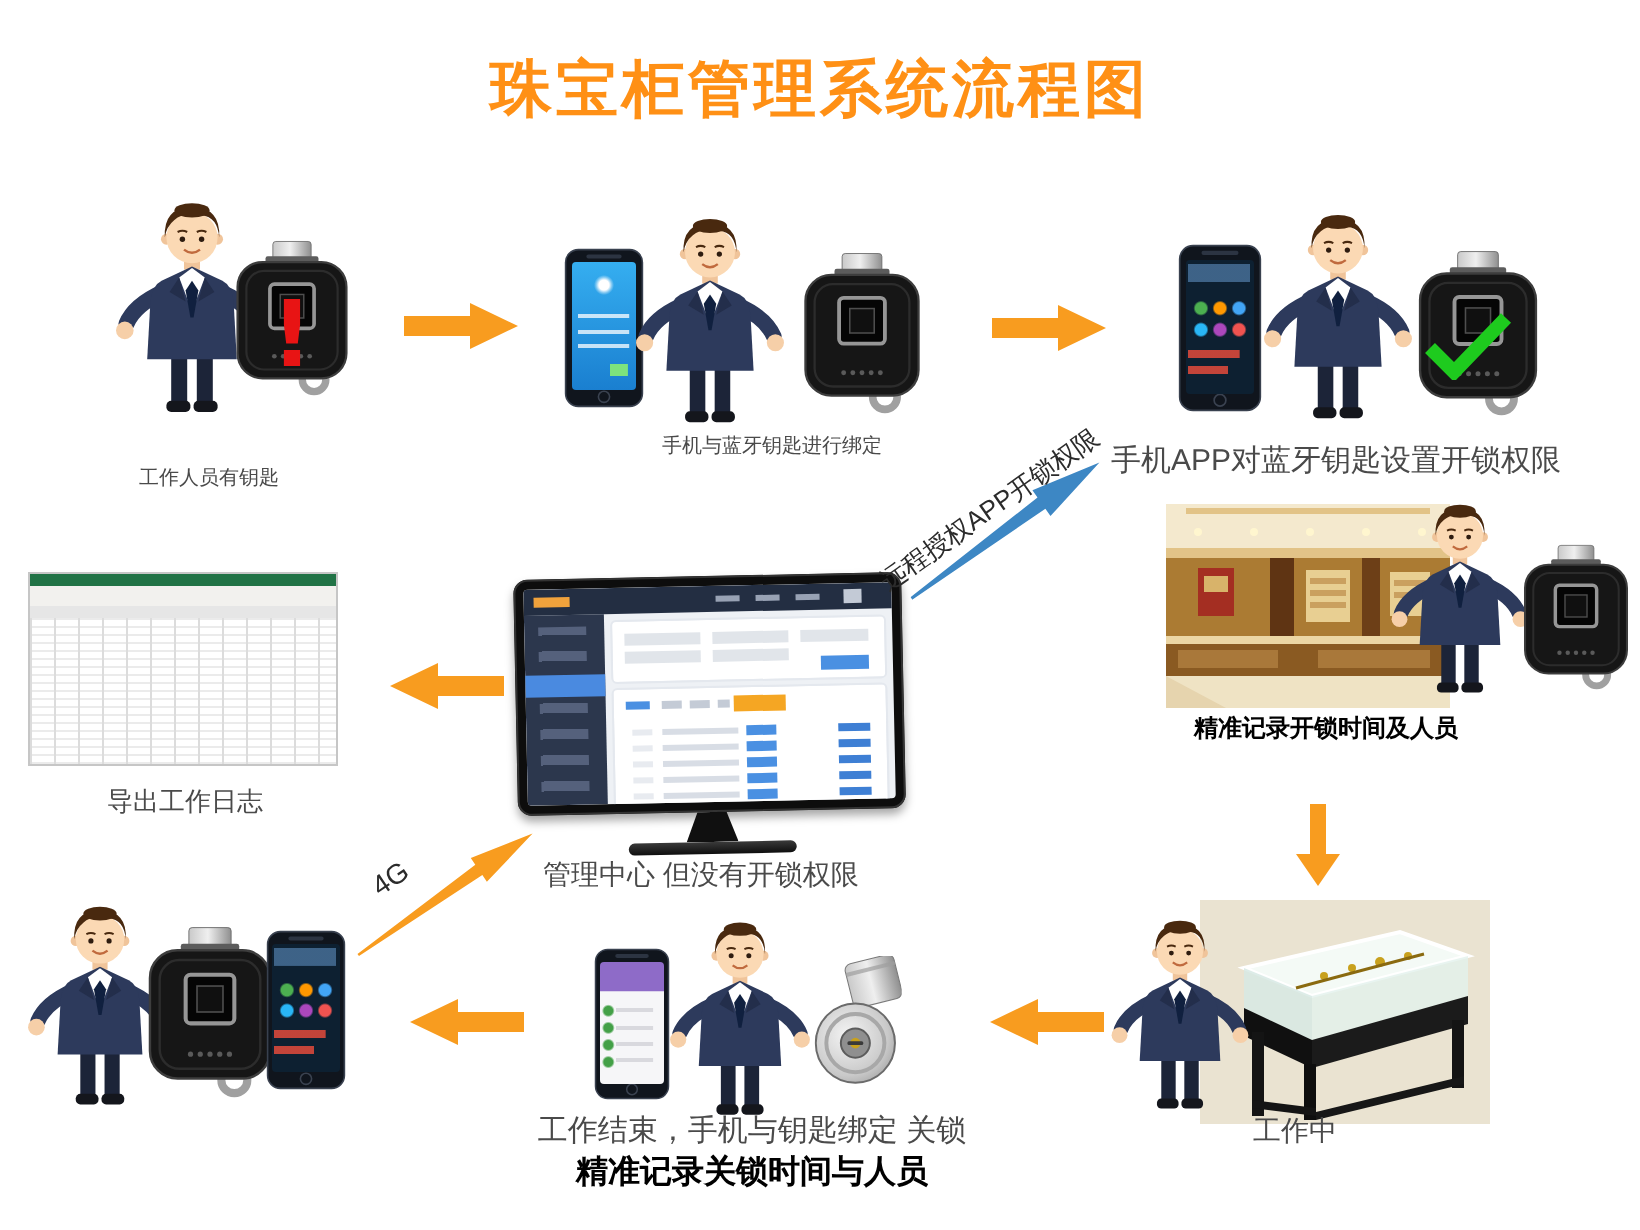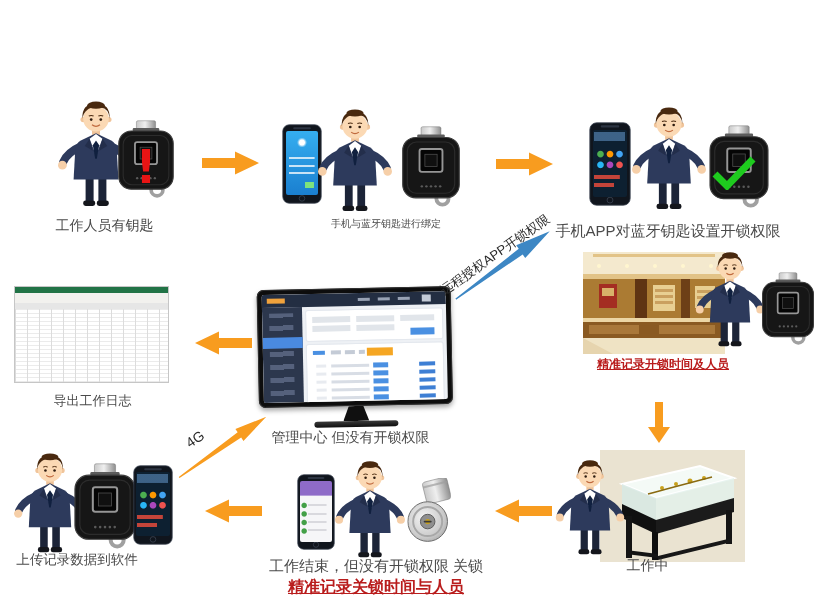--- a/index.html
+++ b/index.html
@@ -1,21 +1,21 @@
 <!DOCTYPE html>
 <html><head>
 <meta charset="utf-8">
 <style>
   html,body{margin:0;padding:0;background:#fff;}
   .canvas{position:relative;width:820px;height:615px;background:#ffffff;overflow:hidden;
           font-family:"Liberation Sans","DejaVu Sans",sans-serif;}
   .title{position:absolute;top:24px;left:0;right:0;text-align:center;
          font-size:31px;font-weight:bold;color:#ff9015;letter-spacing:2px;}
   .caption{position:absolute;text-align:center;color:#4a4a4a;line-height:1.4;}
-  .caption .note{font-weight:bold;color:#b91c1c;text-decoration:underline;}
+  .caption .note{font-weight:bold;color:#000000;}
   svg.fit{position:absolute;display:block;}
   
   .phone{position:absolute;}
   .phone svg.frame{position:absolute;left:0;top:0;width:100%;height:100%;}
   .phone-screen{position:absolute;left:9%;top:9%;width:82%;height:80%;border-radius:2px;}
   .screen-blue{background-color:#1a7fd0;background-image:
     radial-gradient(circle at 50% 18%, #ffffff 2.5px, rgba(255,255,255,.35) 4px, rgba(255,255,255,0) 5px),
     linear-gradient(rgba(255,255,255,.75),rgba(255,255,255,.75)),
     linear-gradient(rgba(255,255,255,.75),rgba(255,255,255,.75)),
     linear-gradient(rgba(255,255,255,.75),rgba(255,255,255,.75)),
@@ -171,31 +171,32 @@
         </g>
         <circle cx="31" cy="66" r="30" fill="url(#gradCam)" stroke="#6b6b6b" stroke-width="1.5"></circle>
         <circle cx="31" cy="66" r="22" fill="none" stroke="#a8a8a8" stroke-width="3"></circle>
         <circle cx="31" cy="66" r="11" fill="#8f8f8f" stroke="#5c5c5c" stroke-width="1.5"></circle>
         <circle cx="31" cy="66" r="4" fill="#c8a11d"></circle>
         <rect x="25" y="64.6" width="12" height="2.8" rx="1.2" fill="#3a3a3a"></rect>
       </symbol>
     </defs>
   </svg>
 
+  <div class="title">珠宝柜管理系统流程图</div>
 
   
   <div style="display:contents">
     <svg class="fit" style="left:56px;top:98px;width:80px;height:112px" viewBox="0 0 100 140">
         <use href="#sym-person"></use>
       </svg>
     <svg class="fit" style="left:116px;top:120px;width:60px;height:78px" viewBox="0 0 80 106">
         <use href="#sym-keylock"></use>
       </svg>
     <div class="warn" style="left:130px;top:140px;width:32px;font-size:46px">!</div>
-    <div class="caption" style="left:22px;top:216px;width:165px;font-size:14px">
+    <div class="caption" style="left:22px;top:233px;width:165px;font-size:10px">
       <div>工作人员有钥匙</div>
     </div>
   </div>
 
   <svg class="fit" style="left:202px;top:150px;width:58px;height:26px" viewBox="0 0 58 26">
       <polygon points="0,8 33,8 33,1.5 57,13 33,24.5 33,18 0,18" fill="#f89c1f"></polygon>
     </svg>
 
   
   <div style="display:contents">
@@ -374,21 +375,21 @@
         </svg>
       <div class="phone-screen screen-purple"></div>
     </div>
     <svg class="fit" style="left:332px;top:458px;width:76px;height:103px" viewBox="0 0 100 140">
         <use href="#sym-person"></use>
       </svg>
     <svg class="fit" style="left:406px;top:478px;width:46px;height:66px" viewBox="0 0 66 100">
         <use href="#sym-camlock"></use>
       </svg>
     <div class="caption" style="left:258px;top:555px;width:236px;font-size:15px">
-      <div>工作结束，但没有开锁权限 关锁</div>
+      <div>工作结束，手机与钥匙绑定 关锁</div>
       <div class="note" style="font-size:16px">精准记录关锁时间与人员</div>
     </div>
   </div>
 
   <svg class="fit" style="left:204px;top:498px;width:58px;height:26px" viewBox="0 0 58 26">
       <polygon points="58,8 25,8 25,1.5 1,13 25,24.5 25,18 58,18" fill="#f89c1f"></polygon>
     </svg>
 
   
   <div style="display:contents">
@@ -398,21 +399,20 @@
     <svg class="fit" style="left:72px;top:463px;width:66px;height:86px" viewBox="0 0 80 106">
         <use href="#sym-keylock"></use>
       </svg>
     <div class="phone" style="left:132px;top:465px;width:42px;height:80px">
       <svg class="frame" viewBox="0 0 50 100">
           <use href="#sym-phone"></use>
         </svg>
       <div class="phone-screen screen-apps"></div>
     </div>
     <div class="caption" style="left:2px;top:551px;width:150px;font-size:13.5px">
-      <div>上传记录数据到软件</div>
     </div>
   </div>
 
   
   <svg class="fit" style="left:167px;top:437px;width:112px;height:18px;transform:rotate(-34deg);z-index:3" viewBox="0 0 120 20">
       <polygon points="0,11 82,6.5 82,2 118,10 82,18 82,13.5 0,12.5" fill="#f89c1f"></polygon>
     </svg>
   <div class="diag-label" style="left:181px;top:431px;width:28px;font-size:14px;transform:rotate(-34deg);z-index:3">4G</div>
 
 </div>

